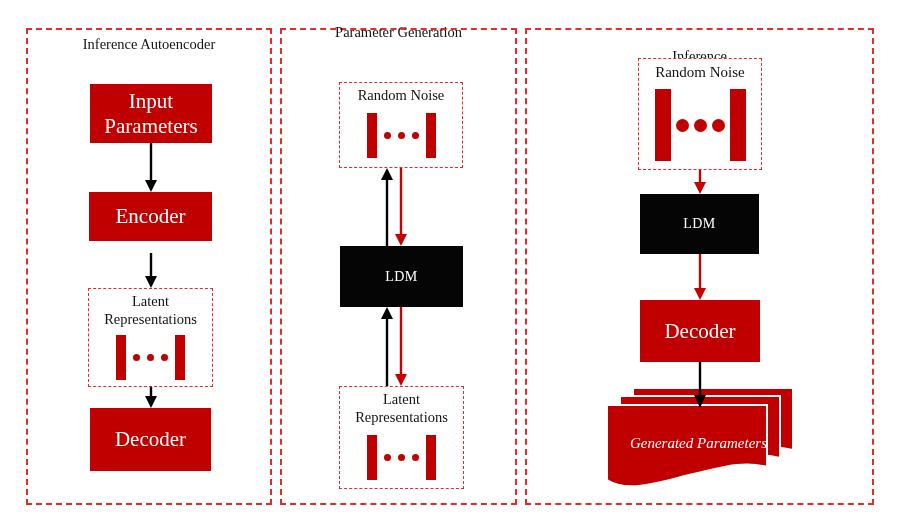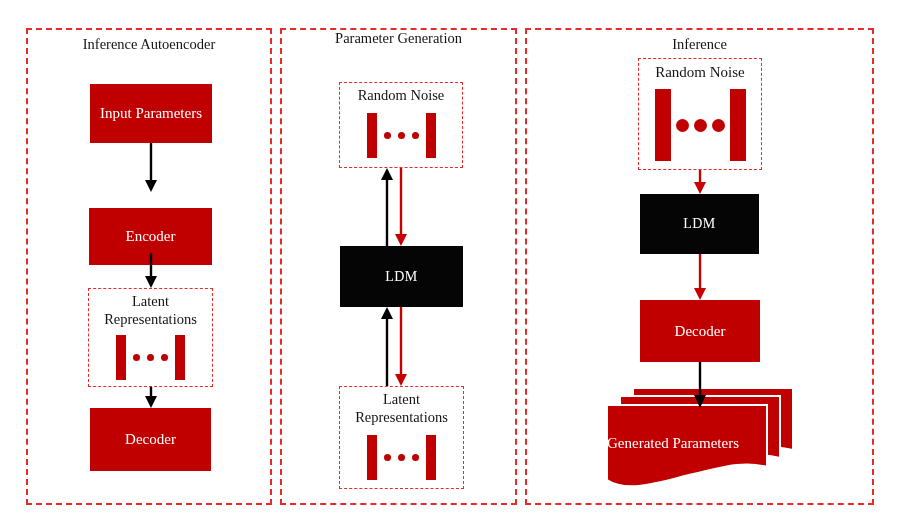--- a/index.html
+++ b/index.html
@@ -4,59 +4,59 @@
 <style>
   html,body { margin:0; padding:0; background:#fff; }
   .canvas {
     position:relative; width:900px; height:520px; background:#ffffff;
     font-family:"Liberation Serif", serif; color:#111; overflow:hidden;
   }
   .panel { position:absolute; border:2px dashed #e62b2b; box-sizing:border-box; background:#fff; }
   .ptitle { position:absolute; text-align:center; font-size:14.5px; line-height:1.18; color:#141414; }
   .rbox {
     position:absolute; background:#c00000; color:#ffffff; box-sizing:border-box;
-    display:flex; align-items:center; justify-content:center; font-size:15px; text-align:left;
+    display:flex; align-items:center; justify-content:center; font-size:21px; text-align:center;
   }
   .kbox {
     position:absolute; background:#050505; color:#ffffff; box-sizing:border-box;
     display:flex; align-items:center; justify-content:center; font-size:14px; letter-spacing:.5px;
   }
   .dbox {
     position:absolute; border:1.5px dashed #e62b2b; box-sizing:border-box; background:#fff;
     display:flex; flex-direction:column; align-items:center;
   }
   .dlabel { font-size:14.5px; line-height:1.22; text-align:center; margin-top:4px; color:#141414; padding:0 4px;font-family:Liberation Serif, serif; }
   .bars { flex:1; display:flex; align-items:center; }
   .bars-sm { gap:7px; }
   .bars-lg { gap:5px; }
   .bar-sm { width:10px; height:45px; background:#c00000; }
   .dot-sm { width:7px;  height:7px;  border-radius:50%; background:#c00000; }
   .bar-lg { width:16px; height:72px; background:#c00000; }
   .dot-lg { width:13px; height:13px; border-radius:50%; background:#c00000; }
   .arr { position:absolute; }
   .gen-text {
-    position:absolute; color:#fff; font-size:15px; text-align:left; line-height:1.1;
+    position:absolute; color:#fff; font-size:15px; text-align:right; line-height:1.1;font-style:italic;
   }
 </style>
 </head>
 <body>
 
 <div class="canvas">
 
   <div class="panel" style="left:26px; top:28px; width:246px; height:477px;"></div>
   <div class="ptitle" style="left:26px; top:36px; width:246px;">Inference Autoencoder</div>
 
   <div class="rbox" style="left:90px; top:84px; width:122px; height:59px;">Input Parameters</div>
 
   <svg class="arr" style="left:144px; top:143px;" width="14" height="49" viewBox="0 0 14 49">
     <line x1="7" y1="0" x2="7" y2="38" stroke="#000" stroke-width="2.4"></line>
     <polygon points="1,37 13,37 7,49" fill="#000"></polygon>
   </svg>
 
-  <div class="rbox" style="left:89px; top:192px; width:123px; height:57px;margin-top:16px;">Encoder</div>
+  <div class="rbox" style="left:89px; top:192px; width:123px; height:49px;">Encoder</div>
 
   <svg class="arr" style="left:144px; top:253px;" width="14" height="35" viewBox="0 0 14 35">
     <line x1="7" y1="0" x2="7" y2="24" stroke="#000" stroke-width="2.4"></line>
     <polygon points="1,23 13,23 7,35" fill="#000"></polygon>
   </svg>
 
   <div class="dbox" style="left:88px; top:288px; width:125px; height:99px;">
     <div class="dlabel">Latent Representations</div>
     <div class="bars bars-sm">
       <div class="bar-sm"></div>
@@ -68,21 +68,21 @@
   </div>
 
   <svg class="arr" style="left:144px; top:387px;" width="14" height="21" viewBox="0 0 14 21">
     <line x1="7" y1="0" x2="7" y2="10" stroke="#000" stroke-width="2.4"></line>
     <polygon points="1,9 13,9 7,21" fill="#000"></polygon>
   </svg>
 
   <div class="rbox" style="left:90px; top:408px; width:121px; height:63px;">Decoder</div>
 
   <div class="panel" style="left:280px; top:28px; width:237px; height:477px;"></div>
-  <div class="ptitle" style="left:280px; top:30px; width:237px;">
+  <div class="ptitle" style="left:280px; top:24px; width:237px;">
     <div>Parameter Generation</div>
   </div>
 
   <div class="dbox" style="left:339px; top:82px; width:124px; height:86px;">
     <div class="dlabel">Random Noise</div>
     <div class="bars bars-sm">
       <div class="bar-sm"></div>
       <div class="dot-sm"></div>
       <div class="dot-sm"></div>
       <div class="dot-sm"></div>
@@ -115,21 +115,21 @@
     <div class="bars bars-sm">
       <div class="bar-sm"></div>
       <div class="dot-sm"></div>
       <div class="dot-sm"></div>
       <div class="dot-sm"></div>
       <div class="bar-sm"></div>
     </div>
   </div>
 
   <div class="panel" style="left:525px; top:28px; width:349px; height:477px;"></div>
-  <div class="ptitle" style="left:525px; top:36px; width:349px;">Inference</div>
+  <div class="ptitle" style="left:525px; top:48px; width:349px;">Inference</div>
 
   <div class="dbox" style="left:638px; top:58px; width:124px; height:112px;">
     <div class="dlabel" style="font-size:15px;">Random Noise</div>
     <div class="bars bars-lg">
       <div class="bar-lg"></div>
       <div class="dot-lg"></div>
       <div class="dot-lg"></div>
       <div class="dot-lg"></div>
       <div class="bar-lg"></div>
     </div>

